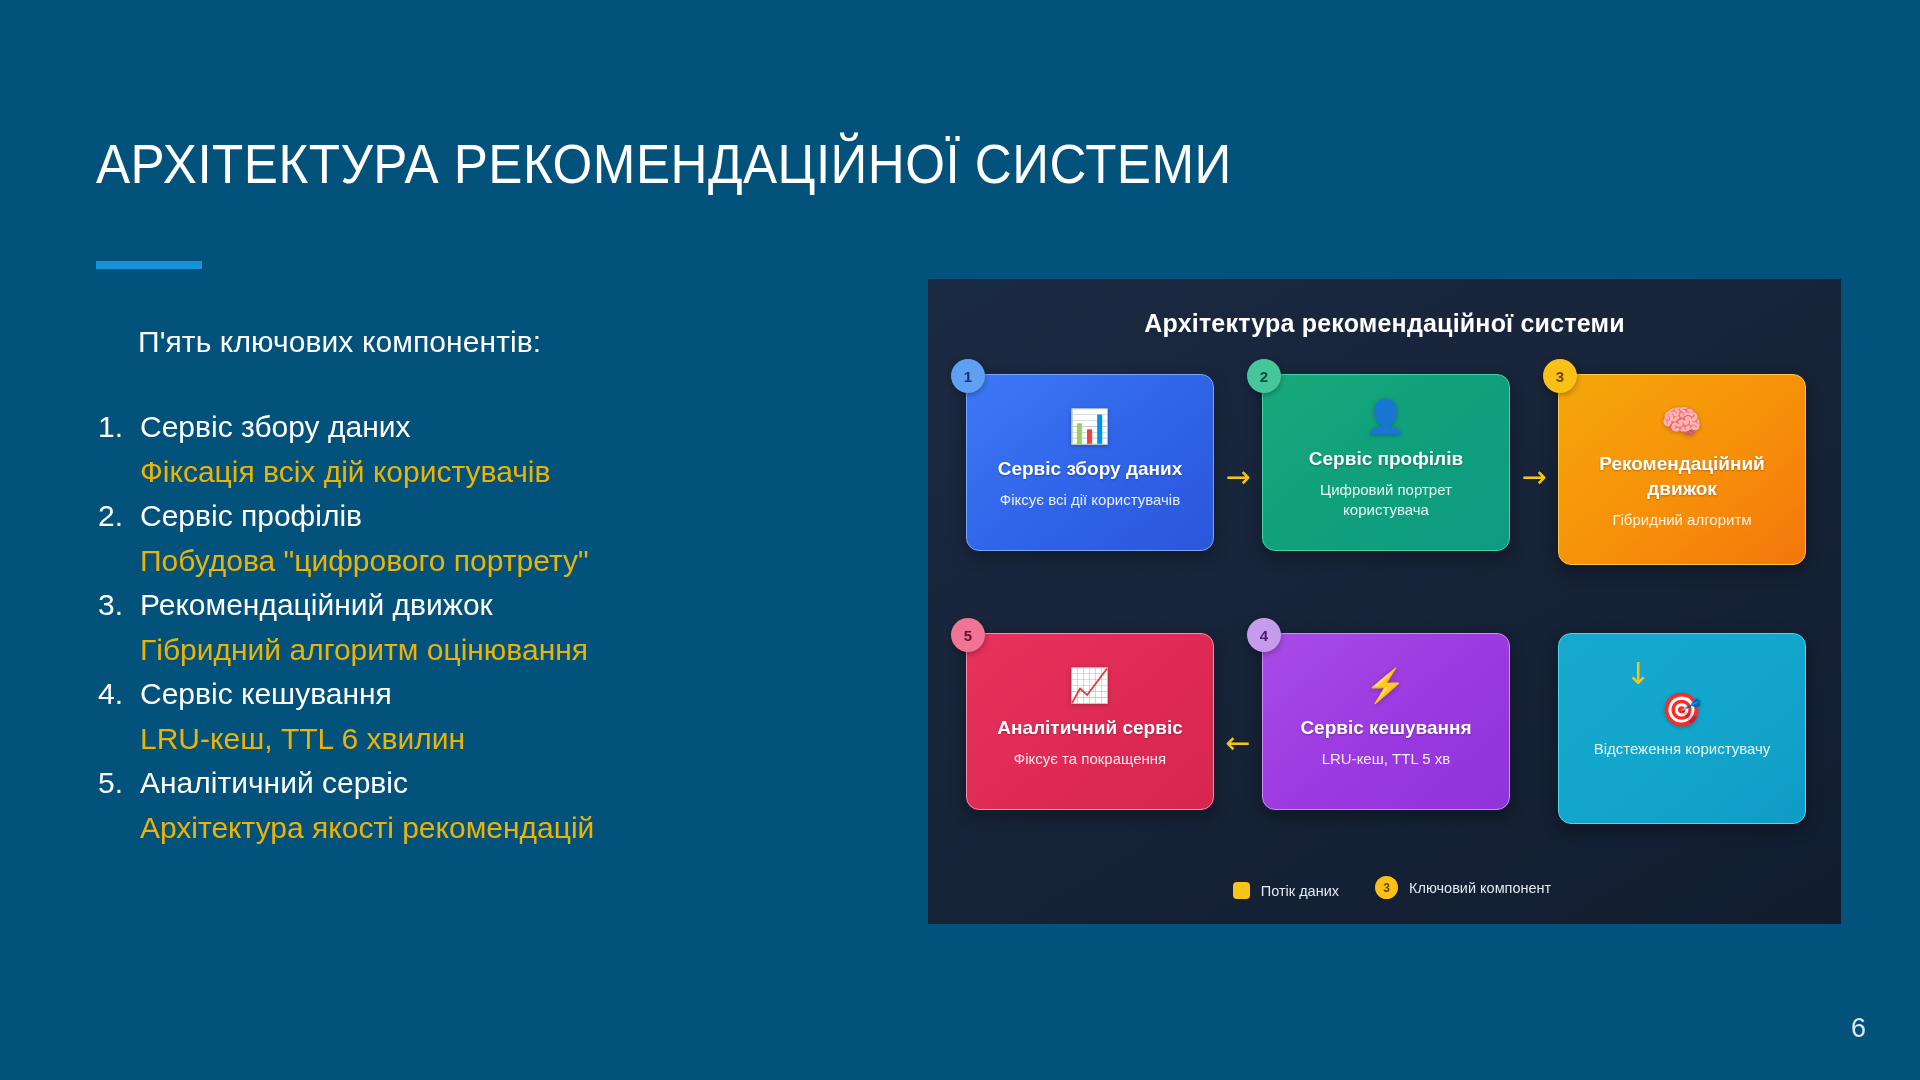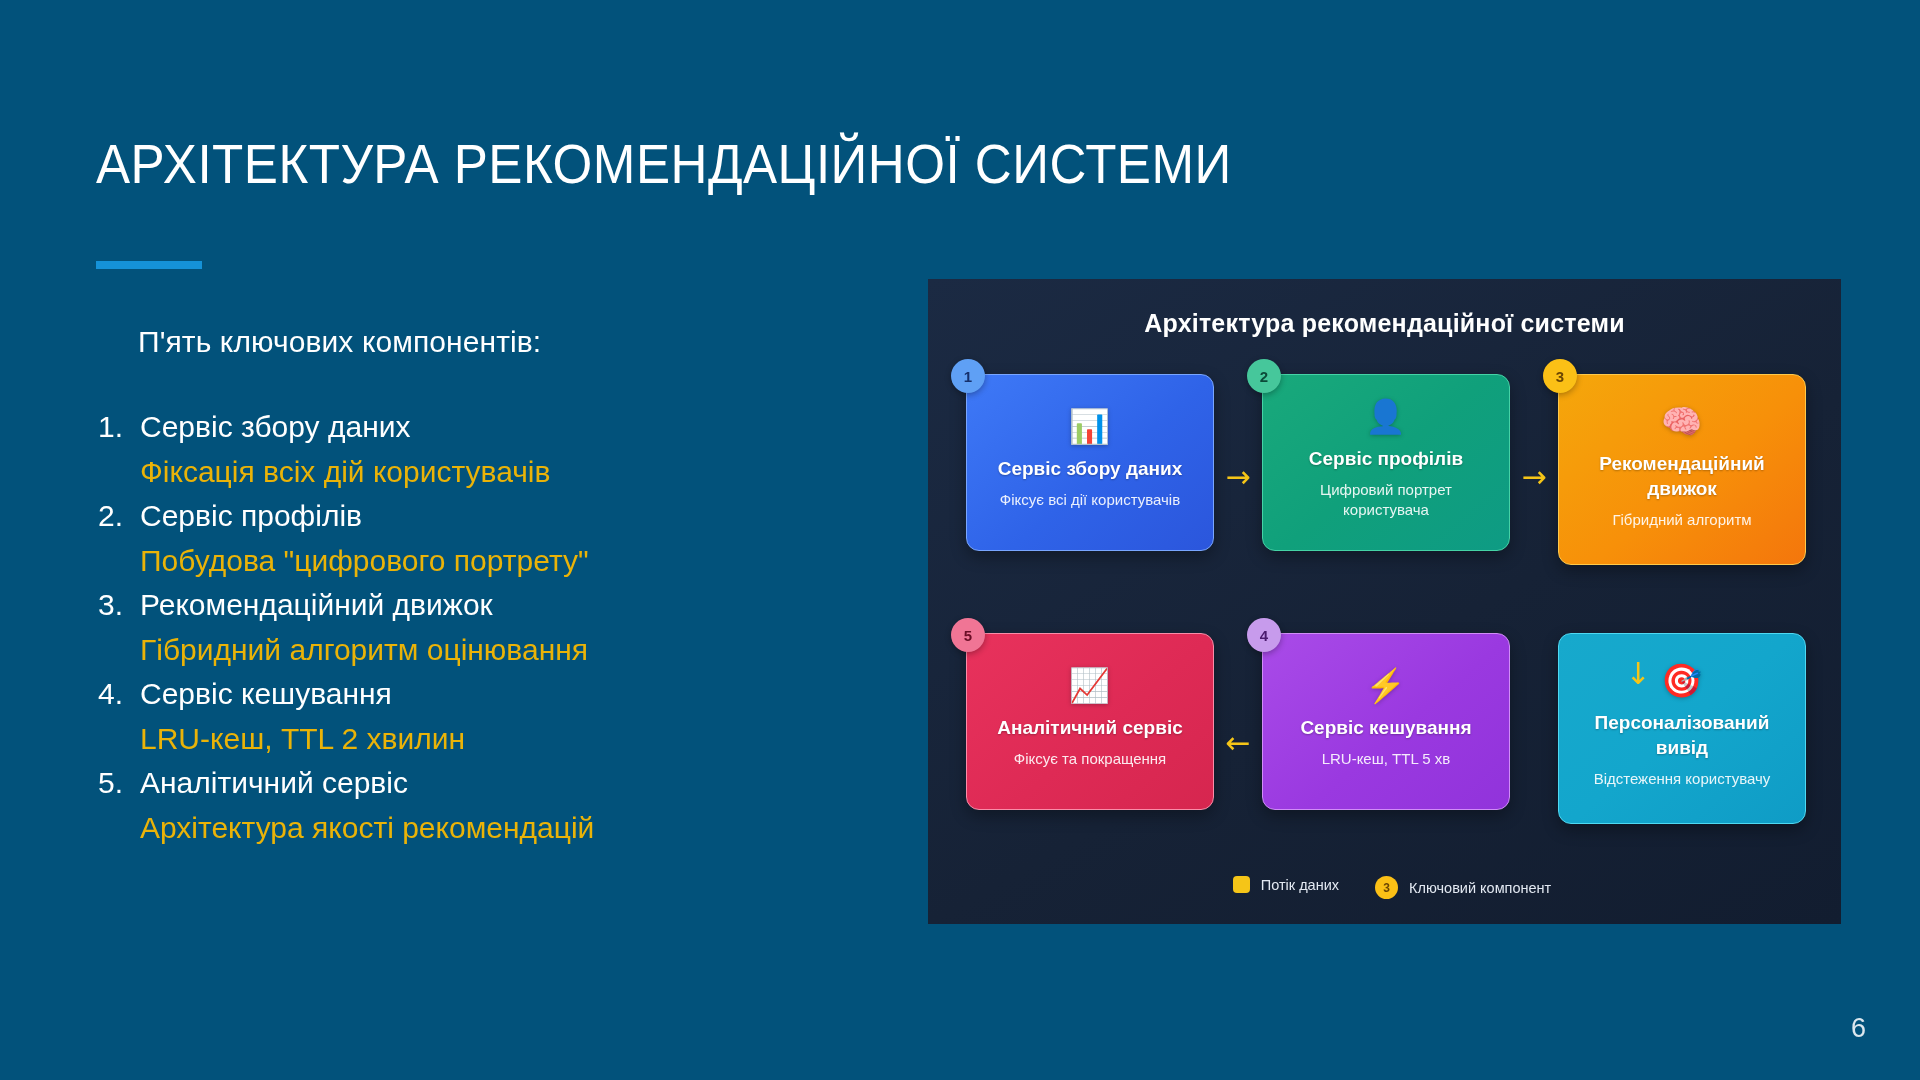--- a/index.html
+++ b/index.html
@@ -153,21 +153,21 @@
     position:absolute;
     left:652px; top:285px;
     width:40px; text-align:center;
     color:#F5C518; font-size:30px; line-height:1;
     font-family:"DejaVu Sans", sans-serif;
   }
 
   
   .legend {
     position:absolute; bottom:25px; left:0; right:0;
-    display:flex; align-items:flex-start; justify-content:center;
+    display:flex; align-items:flex-end; justify-content:center;
     gap:36px;
     margin-left:15px;
   }
   .legend-item { display:flex; align-items:center; gap:11px; }
   .legend-swatch {
     width:17px; height:17px; border-radius:4px; background:#F5C518;
   }
   .legend-circle {
     width:23px; height:23px; border-radius:50%;
     background:#FBC016; color:#6A4504;
@@ -205,21 +205,21 @@
       <div class="step-num">3.</div>
       <div class="step-body">
         <div class="step-title">Рекомендаційний движок</div>
         <div class="step-sub">Гібридний алгоритм оцінювання</div>
       </div>
     </div>
     <div class="step">
       <div class="step-num">4.</div>
       <div class="step-body">
         <div class="step-title">Сервіс кешування</div>
-        <div class="step-sub">LRU-кеш, TTL 2 хвилин</div>
+        <div class="step-sub">LRU-кеш, TTL 6 хвилин</div>
       </div>
     </div>
     <div class="step">
       <div class="step-num">5.</div>
       <div class="step-body">
         <div class="step-title">Аналітичний сервіс</div>
         <div class="step-sub">Архітектура якості рекомендацій</div>
       </div>
     </div>
   </div>
@@ -293,21 +293,20 @@
             <div class="card-title">Сервіс кешування</div>
             <div class="card-sub">LRU-кеш, TTL 5 хв</div>
           </div>
         </div>
 
         <div class="gap"></div>
 
         <div class="cell">
           <div class="card c-cyan tall">
             <div class="card-icon">🎯</div>
-            <div class="card-title">Персоналізований вивід</div>
             <div class="card-sub">Відстеження користувачу</div>
           </div>
         </div>
 
       </div>
 
       <div class="arrow-down">↓</div>
     </div>
 
     <div class="legend">

